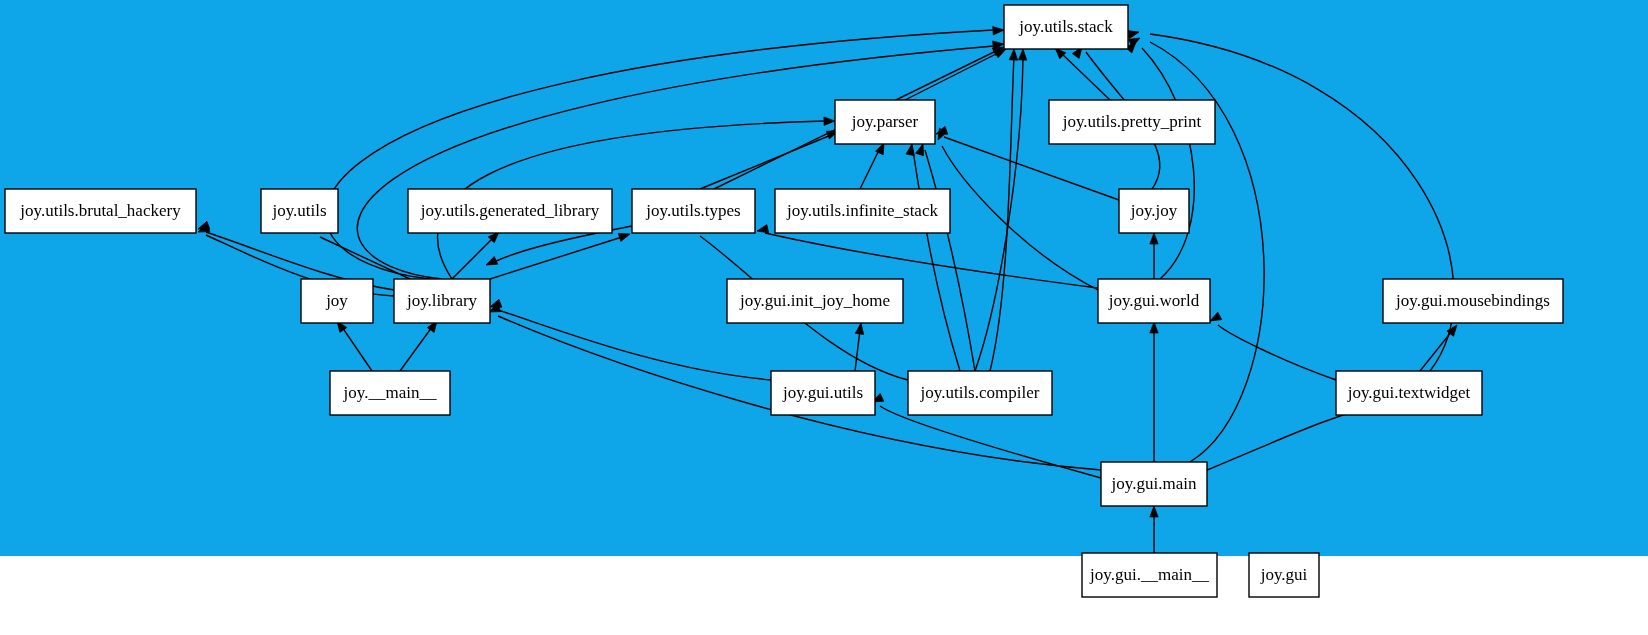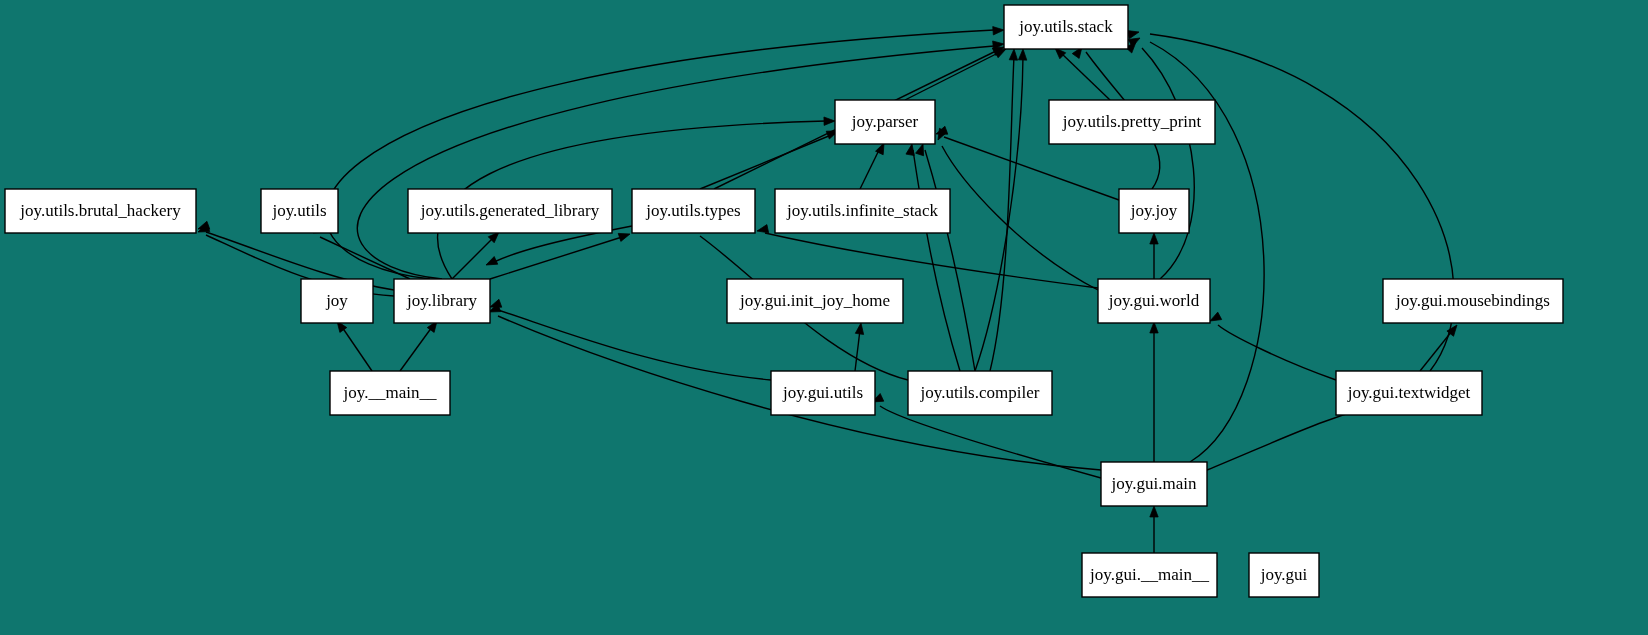--- a/index.html
+++ b/index.html
@@ -9,22 +9,22 @@
   }
   body {
     width: 1648px;
     height: 635px;
     overflow: hidden;
     font-family: "Liberation Serif", "DejaVu Serif", serif;
   }
   #graph-root {
     position: relative;
     width: 1648px;
-    height: 635px;
-    background: #0f766e;
+    height: 556px;
+    background: #0ea5e9;
   }
   svg#graph-svg {
     position: absolute;
     left: 0;
     top: 0;
     width: 1648px;
     height: 635px;
     display: block;
   }
   .node-rect {

